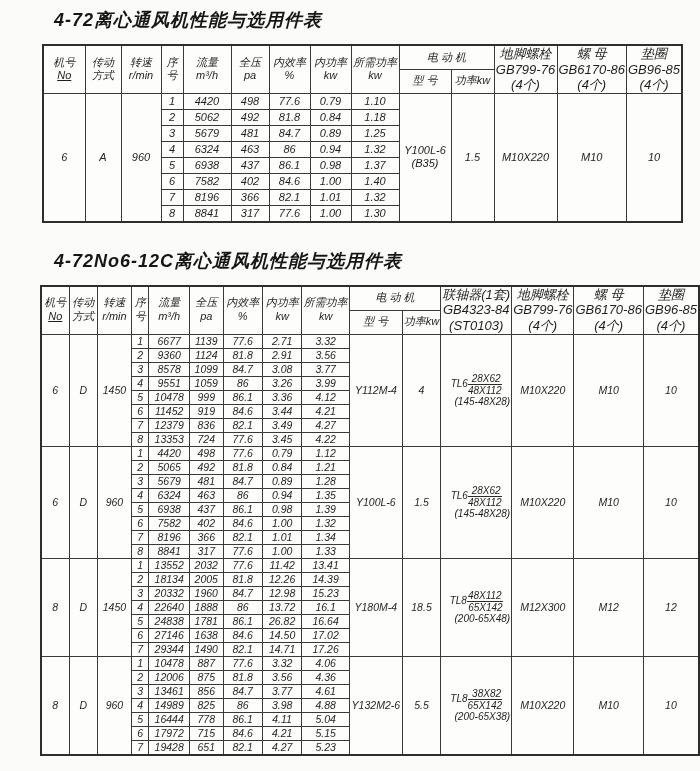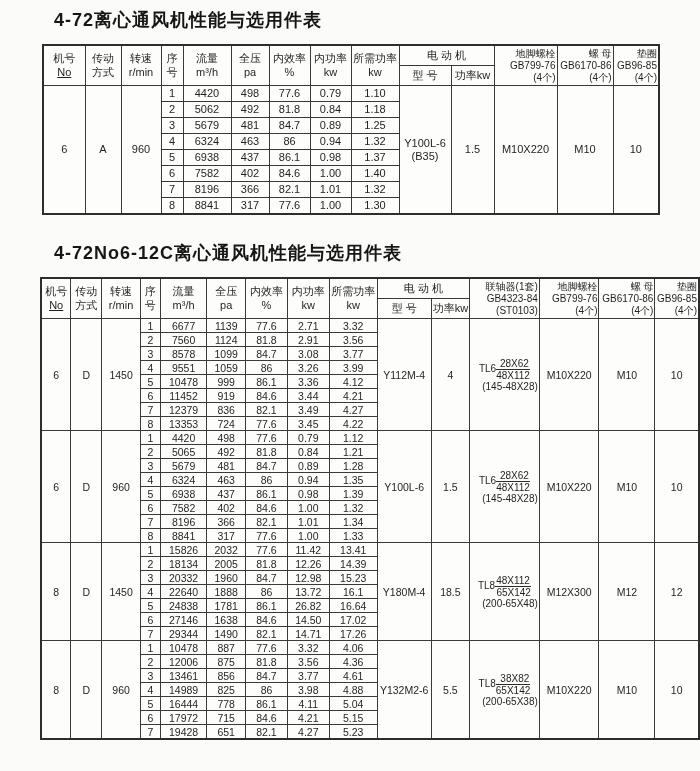--- a/index.html
+++ b/index.html
@@ -3,21 +3,21 @@
 <meta charset="utf-8">
 <style>
   html,body { margin:0; padding:0; }
   body {
     width:700px; height:771px;
     background:#fbfbf9;
     font-family:"Liberation Sans","DejaVu Sans",sans-serif;
     color:#1f1f1f;
     overflow:hidden;
   }
-  .page { position:relative; width:700px; height:660px; }
+  .page { position:relative; width:700px; height:660px;font-style:italic; }
   .title {
     margin:0 0 0 54px;
     padding-top:8px;
     font-size:18px;
     font-weight:bold;
     letter-spacing:1px;
     color:#161616;
   }
   .title.second { padding-top:26px; }
   table.spec {
@@ -30,21 +30,21 @@
   table.spec th, table.spec td {
     border:1px solid #3a3a3a;
     text-align:center;
     vertical-align:middle;
     font-weight:normal;
     padding:0 1px;
     overflow:hidden;
     white-space:nowrap;
   }
   table.spec th { font-size:11px; line-height:1.25; }
-  table.spec th.small3 { font-size:10px; line-height:1.2;text-align:right; }
+  table.spec th.small3 { font-size:13px; line-height:1.2; }
   .t1 td { height:15px; font-size:11px; line-height:13px; }
   .t2 td { height:13px; font-size:10.5px; line-height:12px; }
   .t1 thead tr.r1 th, .t2 thead tr.r1 th { height:19px;margin-top:33px; }
   .t1 thead tr.r2 th, .t2 thead tr.r2 th { height:19px;margin-top:19px; }
   
   th.machine-no-th span:last-child { text-decoration:underline; }
   
   td.coupling { font-size:10px; line-height:11px; white-space:nowrap; }
   .frac { display:inline-block; vertical-align:middle; text-align:right; }
   .frac .num { display:block; border-bottom:1px solid #2c2c2c; padding:0 1px; }
@@ -227,21 +227,21 @@
           <td>3.32</td>
           <td rowspan="8">Y112M-4</td>
           <td rowspan="8">4</td>
           <td rowspan="8" class="coupling"><span>TL6</span><span class="frac"><span class="num">28X62</span><span class="den">48X112</span></span><span class="coup-note">(145-48X28)</span></td>
           <td rowspan="8">M10X220</td>
           <td rowspan="8">M10</td>
           <td rowspan="8">10</td>
         </tr>
         <tr>
           <td>2</td>
-          <td>7560</td>
+          <td>9360</td>
           <td>1124</td>
           <td>81.8</td>
           <td>2.91</td>
           <td>3.56</td>
         </tr>
         <tr>
           <td>3</td>
           <td>8578</td>
           <td>1099</td>
           <td>84.7</td>
@@ -363,21 +363,21 @@
           <td>1.00</td>
           <td>1.33</td>
         </tr>
       </tbody>
     <tbody>
         <tr>
           <td rowspan="7">8</td>
           <td rowspan="7">D</td>
           <td rowspan="7">1450</td>
           <td>1</td>
-          <td>15826</td>
+          <td>13552</td>
           <td>2032</td>
           <td>77.6</td>
           <td>11.42</td>
           <td>13.41</td>
           <td rowspan="7">Y180M-4</td>
           <td rowspan="7">18.5</td>
           <td rowspan="7" class="coupling"><span>TL8</span><span class="frac"><span class="num">48X112</span><span class="den">65X142</span></span><span class="coup-note">(200-65X48)</span></td>
           <td rowspan="7">M12X300</td>
           <td rowspan="7">M12</td>
           <td rowspan="7">12</td>

